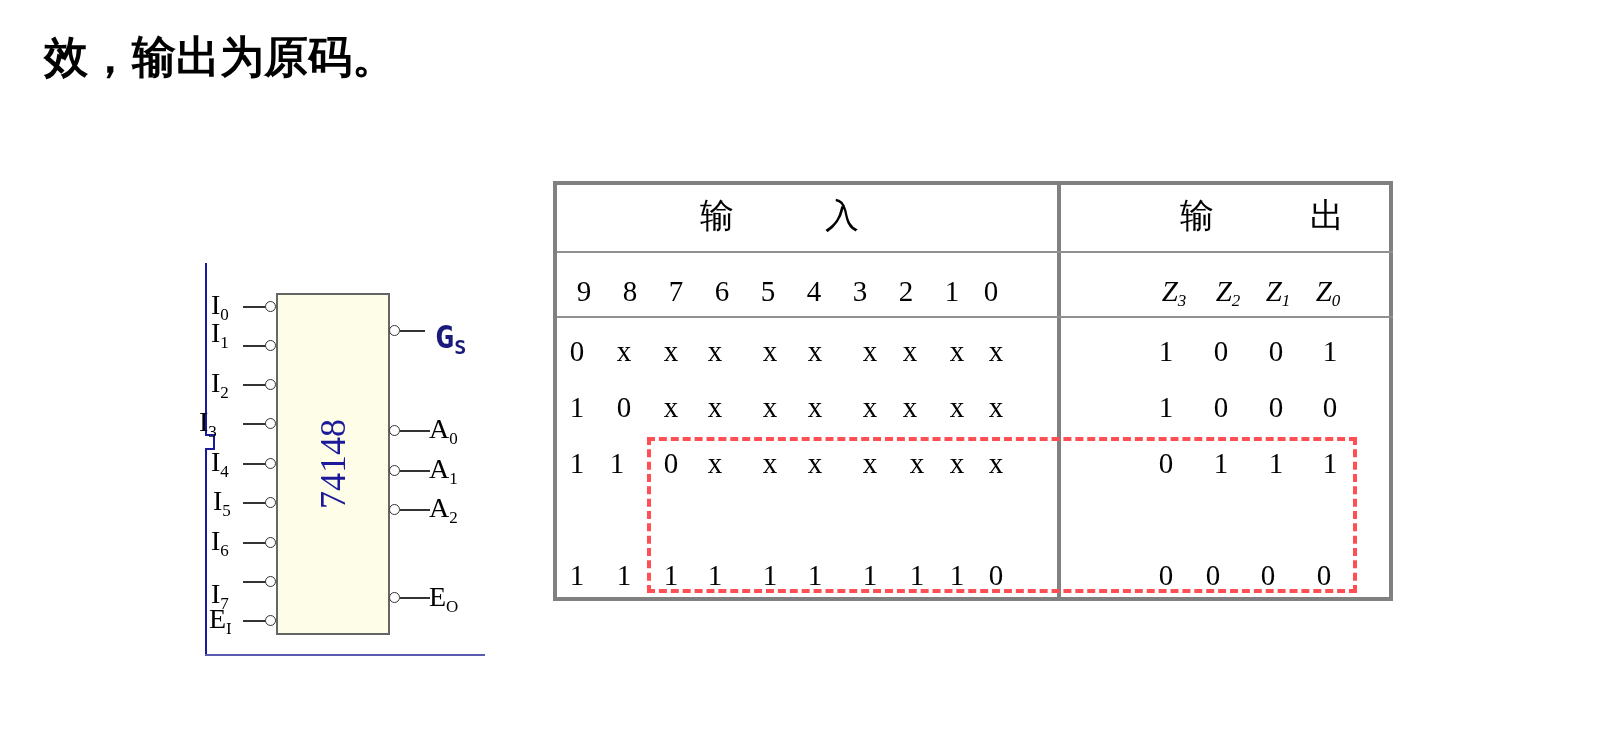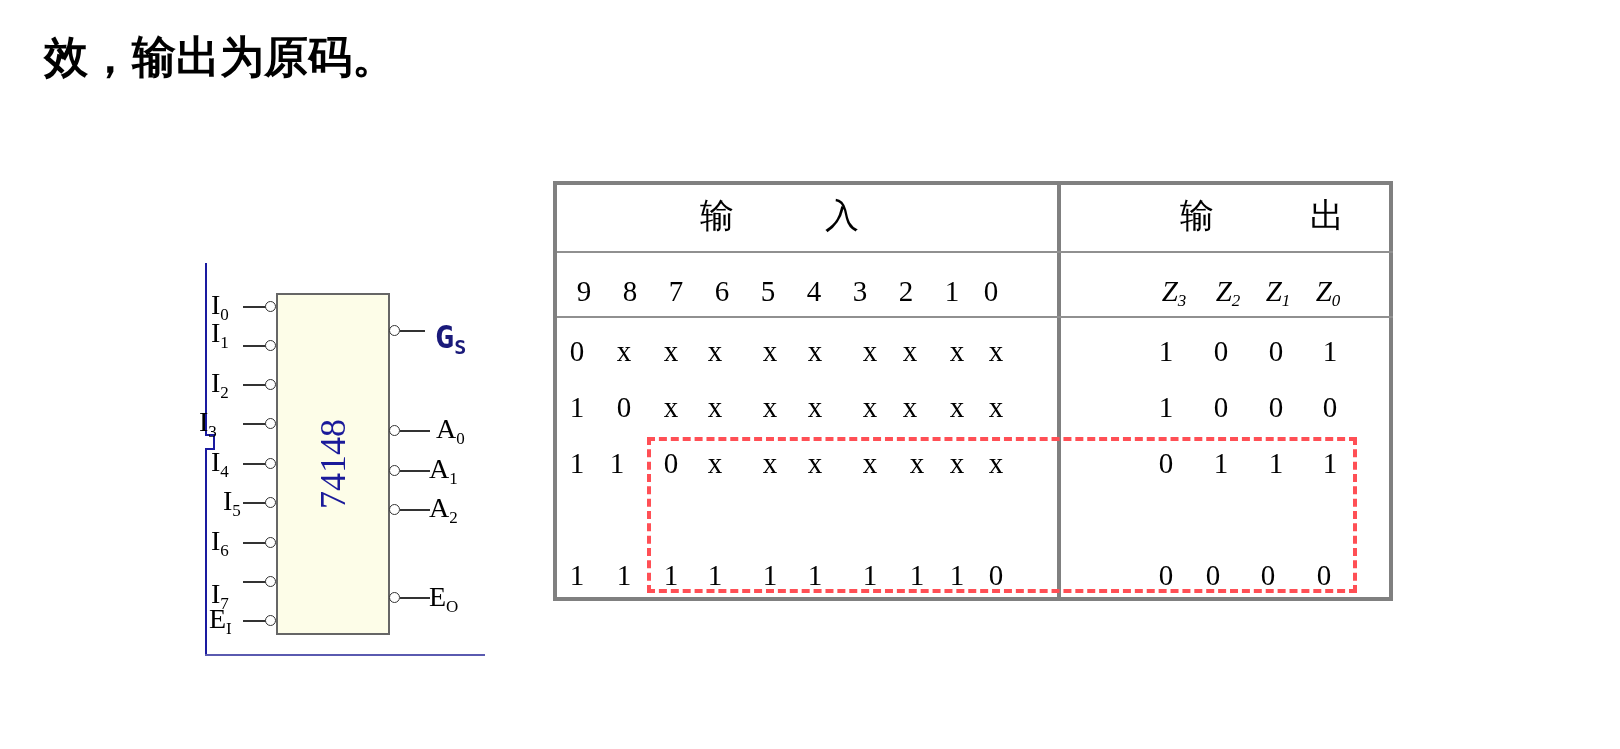--- a/index.html
+++ b/index.html
@@ -72,21 +72,21 @@
     <span class="plabel" style="left:4px;top:153px;"><span>I</span><sub>3</sub></span>
     <div class="pin" style="left:48px;top:168px;width:25px;"></div>
       <div class="bubble" style="left:70px;top:163px;"></div>
   </div>
   <div>
     <span class="plabel" style="left:16px;top:193px;"><span>I</span><sub>4</sub></span>
     <div class="pin" style="left:48px;top:208px;width:25px;"></div>
       <div class="bubble" style="left:70px;top:203px;"></div>
   </div>
   <div>
-    <span class="plabel" style="left:28px;top:232px;font-family:Liberation Serif, serif;"><span>I</span><sub>5</sub></span>
+    <span class="plabel" style="left:18px;top:232px;font-family:Liberation Serif, serif;"><span>I</span><sub>5</sub></span>
     <div class="pin" style="left:48px;top:247px;width:25px;"></div>
       <div class="bubble" style="left:70px;top:242px;"></div>
   </div>
   <div>
     <span class="plabel" style="left:16px;top:272px;"><span>I</span><sub>6</sub></span>
     <div class="pin" style="left:48px;top:287px;width:25px;"></div>
       <div class="bubble" style="left:70px;top:282px;"></div>
   </div>
   <div>
     <span class="plabel" style="left:16px;top:325px;"><span>I</span><sub>7</sub></span>
@@ -100,21 +100,21 @@
   </div>
 
   <div>
     <div class="bubble" style="left:194px;top:70px;"></div>
       <div class="pin" style="left:205px;top:75px;width:25px;"></div>
     <span class="plabel gs" style="left:240px;top:68px;"><span>G</span><sub>S</sub></span>
   </div>
   <div>
     <div class="bubble" style="left:194px;top:170px;"></div>
       <div class="pin" style="left:205px;top:175px;width:30px;"></div>
-    <span class="plabel" style="left:241px;top:160px;"><span>A</span><sub>0</sub></span>
+    <span class="plabel" style="left:234px;top:160px;"><span>A</span><sub>0</sub></span>
   </div>
   <div>
     <div class="bubble" style="left:194px;top:210px;"></div>
       <div class="pin" style="left:205px;top:215px;width:30px;"></div>
     <span class="plabel" style="left:234px;top:200px;"><span>A</span><sub>1</sub></span>
   </div>
   <div>
     <div class="bubble" style="left:194px;top:249px;"></div>
       <div class="pin" style="left:205px;top:254px;width:30px;"></div>
     <span class="plabel" style="left:234px;top:239px;"><span>A</span><sub>2</sub></span>

